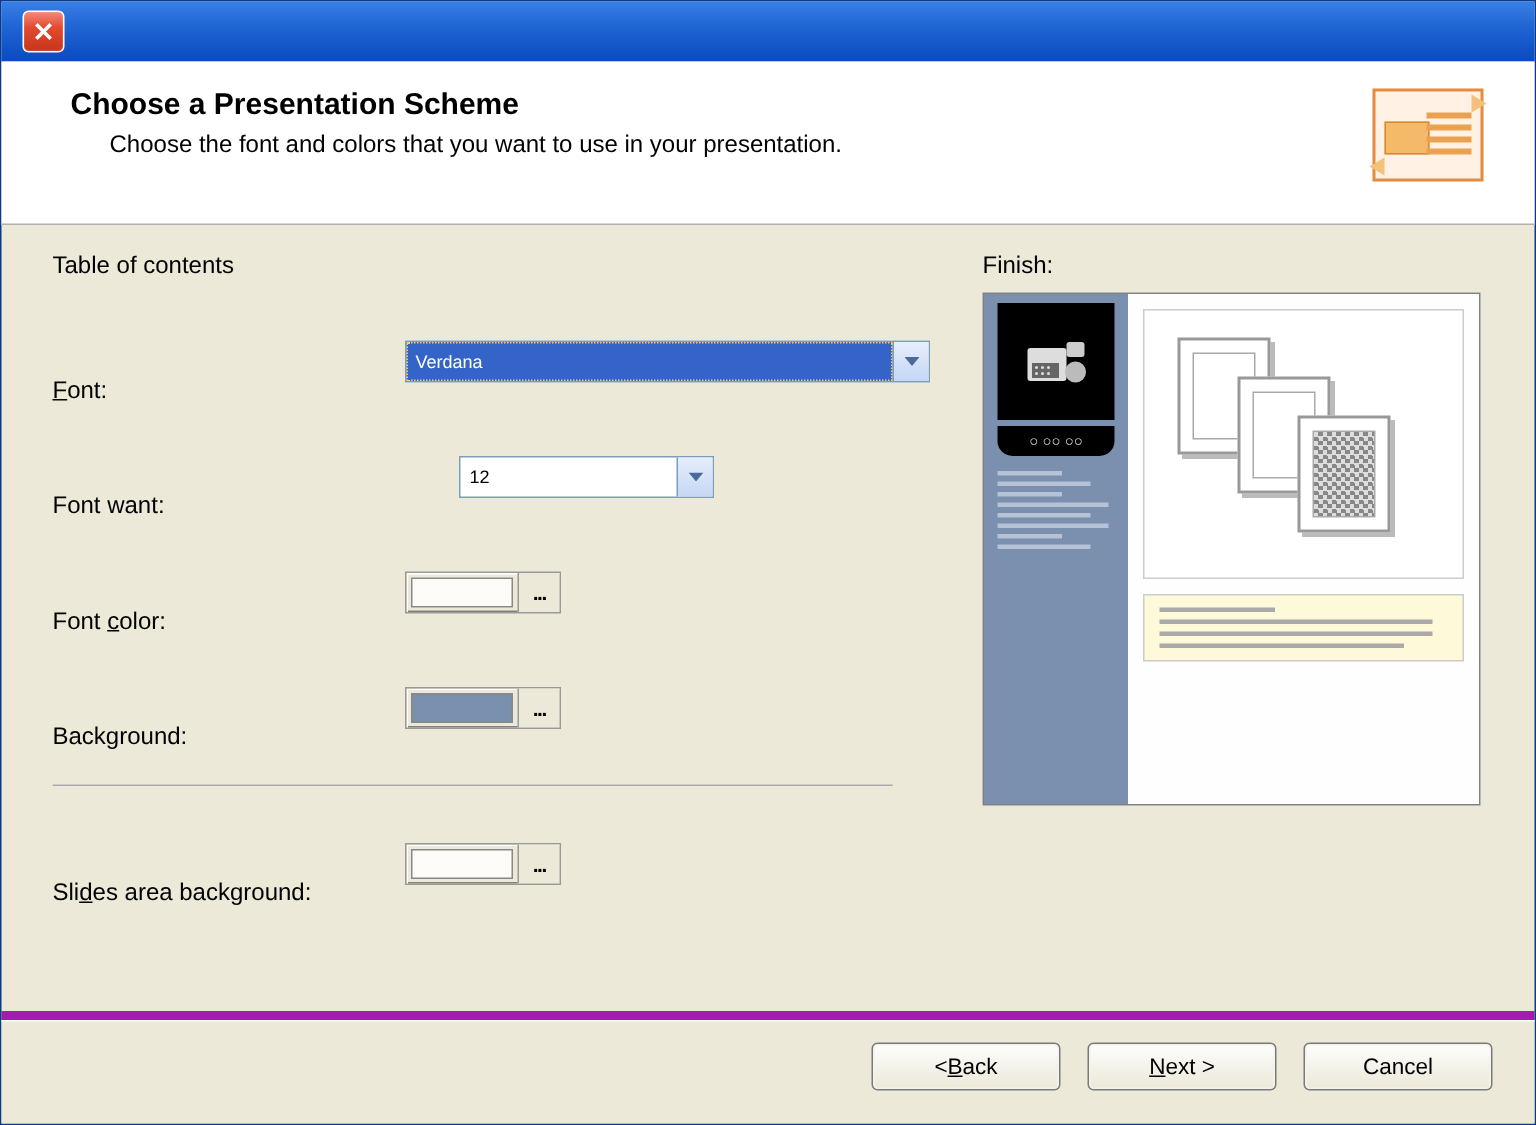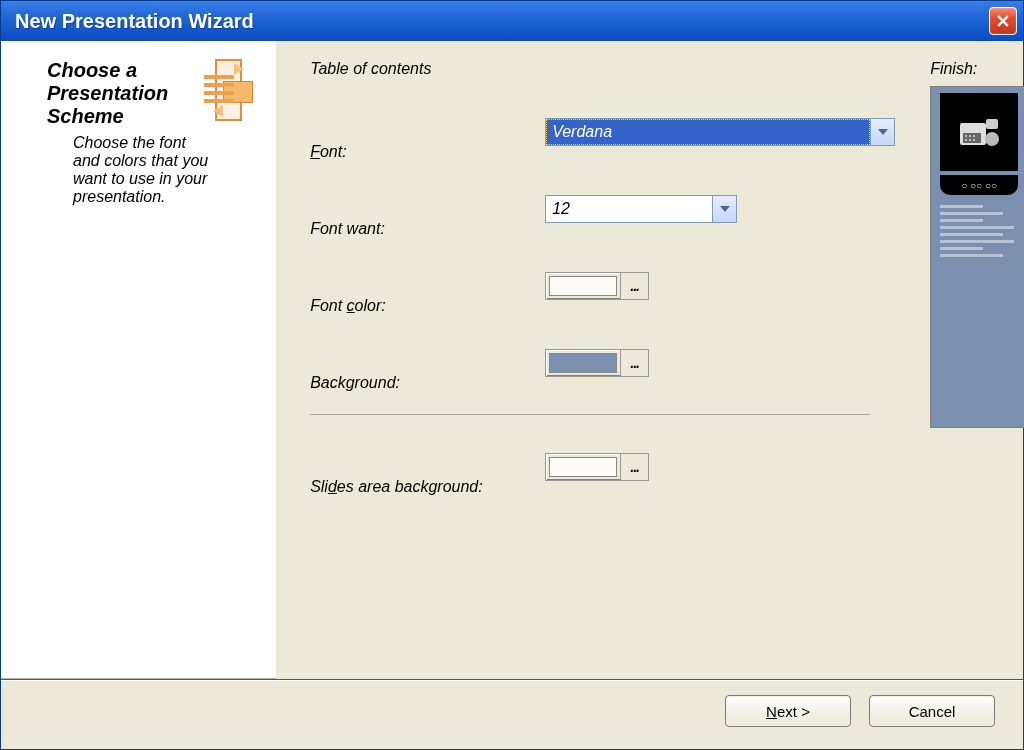--- a/index.html
+++ b/index.html
@@ -142,25 +142,25 @@
     margin-top: 41px;
   }
   .combo {
     display: flex;
     align-items: stretch;
     border: 1px solid #7f9db9;
     background: #fff;
     height: 28px;
   }
   .combo.wide { width: 350px; }
-  .combo.narrow { width: 192px; }
+  .combo.narrow { width: 170px; margin-left: 36px; }
   .combo .combo-text {
     flex: 1;
     padding: 3px 6px;
-    font-size: 16px;
+    font-size: 12px;
     display: flex;
     align-items: center;
   }
   .combo.selected .combo-text {
     background: #3464c8;
     color: #fff;
     outline: 1px dotted #ffcc66;
     outline-offset: -1px;
   }
   .combo .combo-btn {
@@ -312,23 +312,22 @@
     padding: 14px 28px 22px 0;
     display: flex;
     justify-content: flex-end;
     gap: 18px;
     border-top: 1px solid #fff;
     background: #ece9d8;
   }
   .content-area {
     flex: 1;
     display: flex;
-    flex-direction: row;
-    border-bottom: 1px solid #a21caf;
-    font-style: italic;
+    flex-direction: column;
+    border-bottom: 6px solid #a21caf;
   }
   .wiz-btn {
     min-width: 126px;
     height: 32px;
     border: 1px solid #7a7a7a;
     background: linear-gradient(to bottom, #fdfdfd, #ece9d8);
     border-radius: 4px;
     font-size: 15px;
     cursor: pointer;
     display: flex;
@@ -341,21 +340,20 @@
     cursor: default;
   }
   .wiz-btn .ul { text-decoration: underline; }
 </style>
 </head>
 <body>
 
 <div class="window">
 
   <div class="titlebar">
-    <span class="title">New Presentation Wizard</span>
     <div class="close-btn">
       <svg viewBox="0 0 10 10" width="12" height="12">
         <line x1="1" y1="1" x2="9" y2="9" stroke="#fff" stroke-width="2"></line>
         <line x1="9" y1="1" x2="1" y2="9" stroke="#fff" stroke-width="2"></line>
       </svg>
     </div>
   </div>
 
   <div class="content-area">
 
@@ -484,17 +482,18 @@
                 <span class="s4"></span>
             </div>
           </div>
         </div>
       </div>
 
     </div>
   </div>
 
   <div class="button-row">
+    <div class="wiz-btn">&lt; <span class="ul">B</span>ack</div>
     <div class="wiz-btn"><span class="ul">N</span>ext &gt;</div>
     <div class="wiz-btn">Cancel</div>
   </div>
 
 </div>
 
 </body></html>

